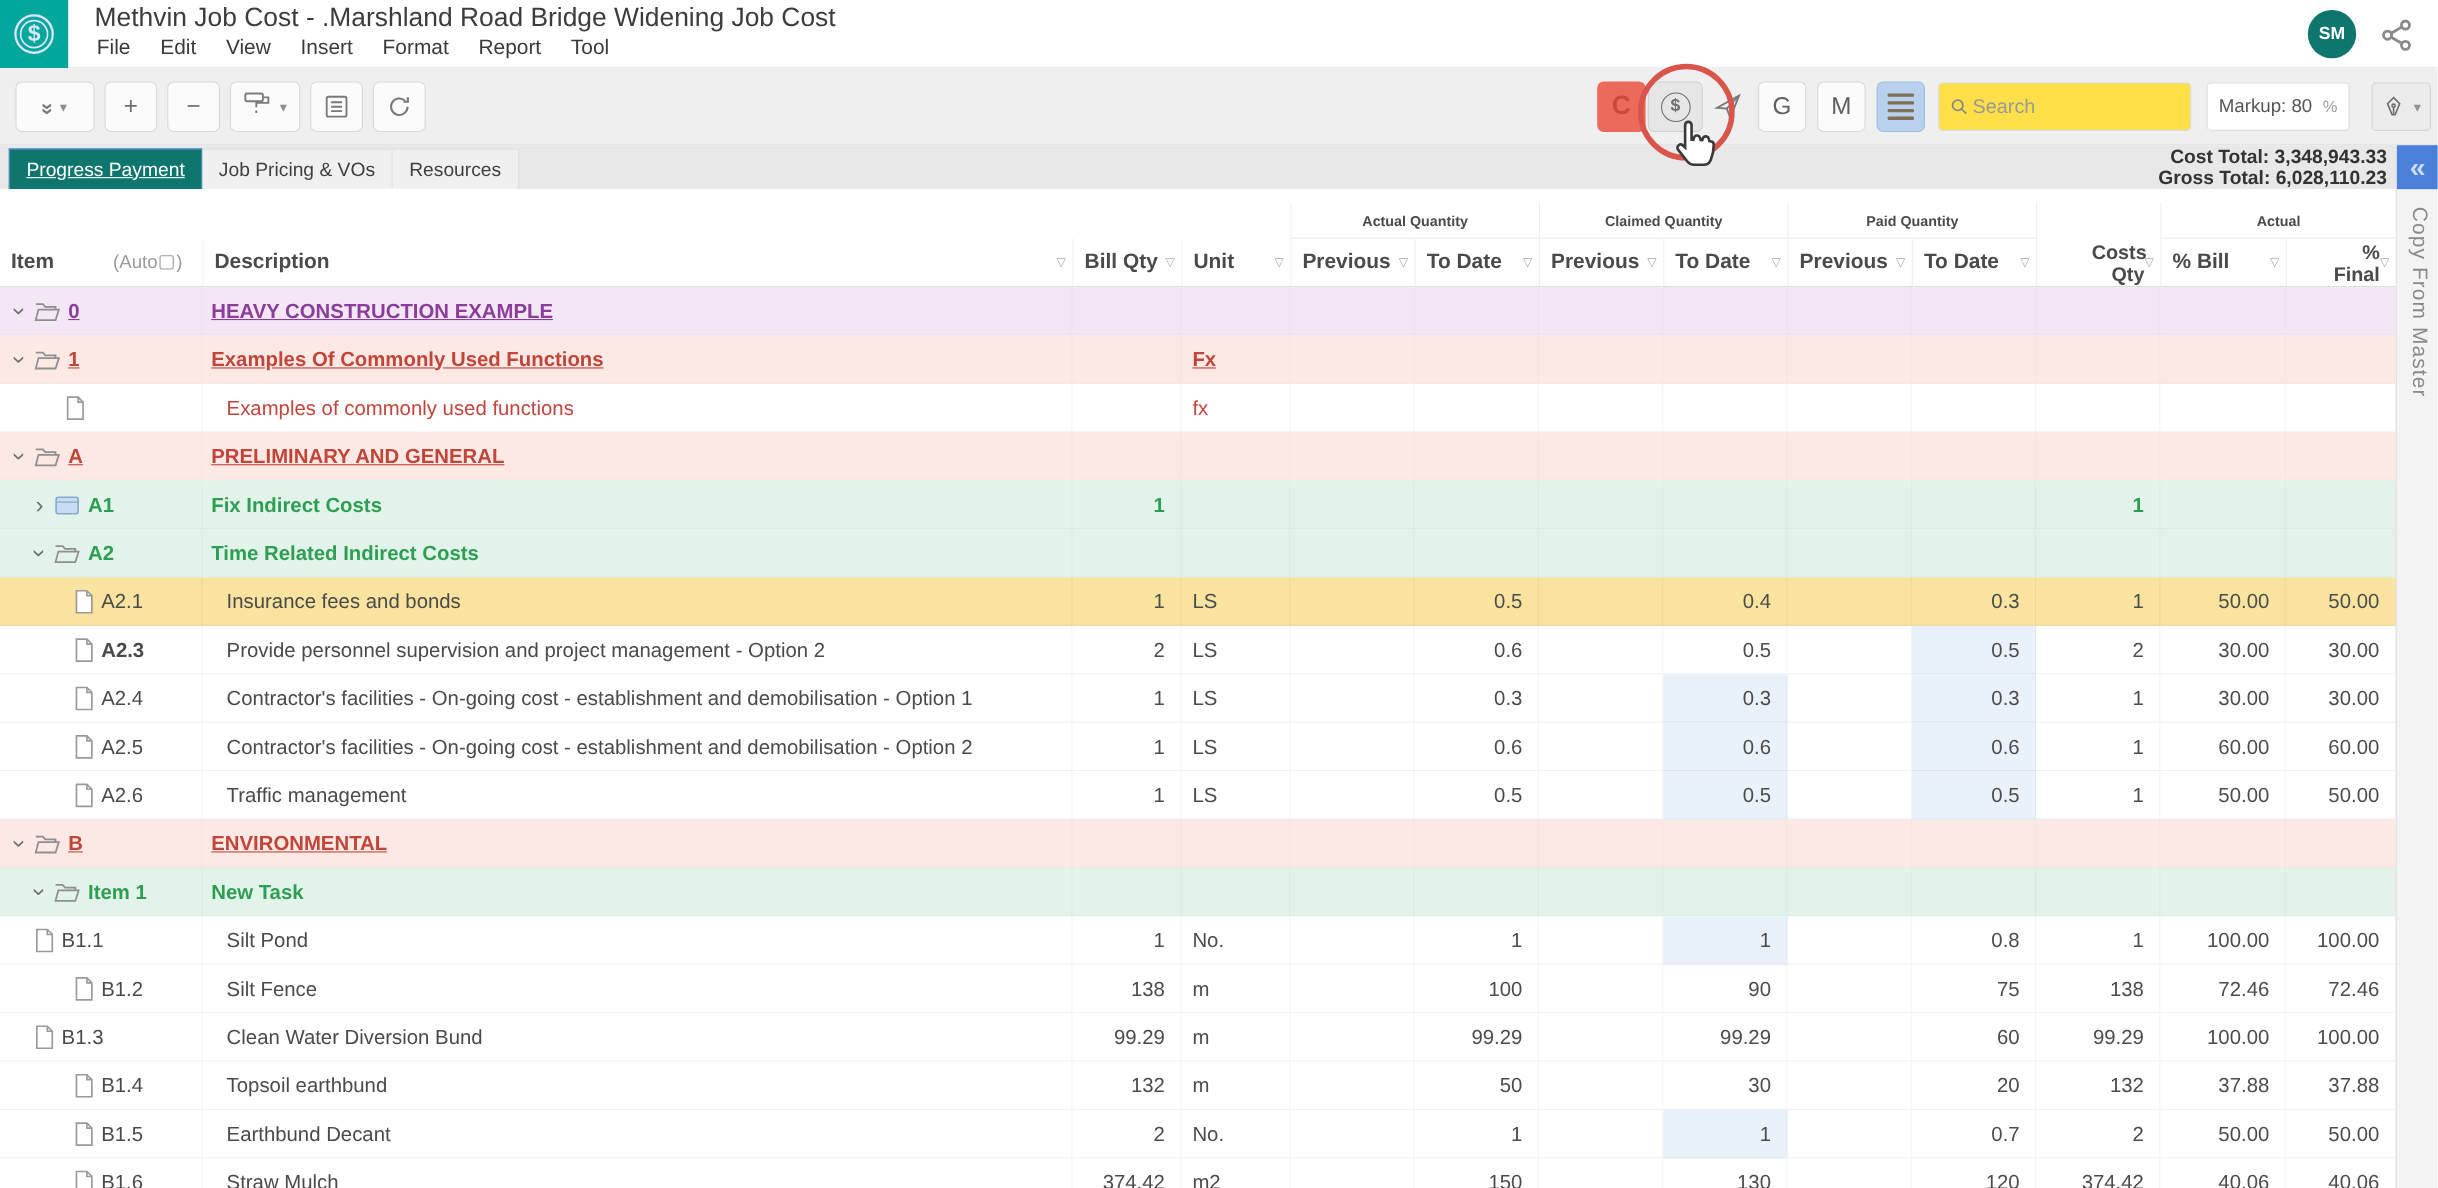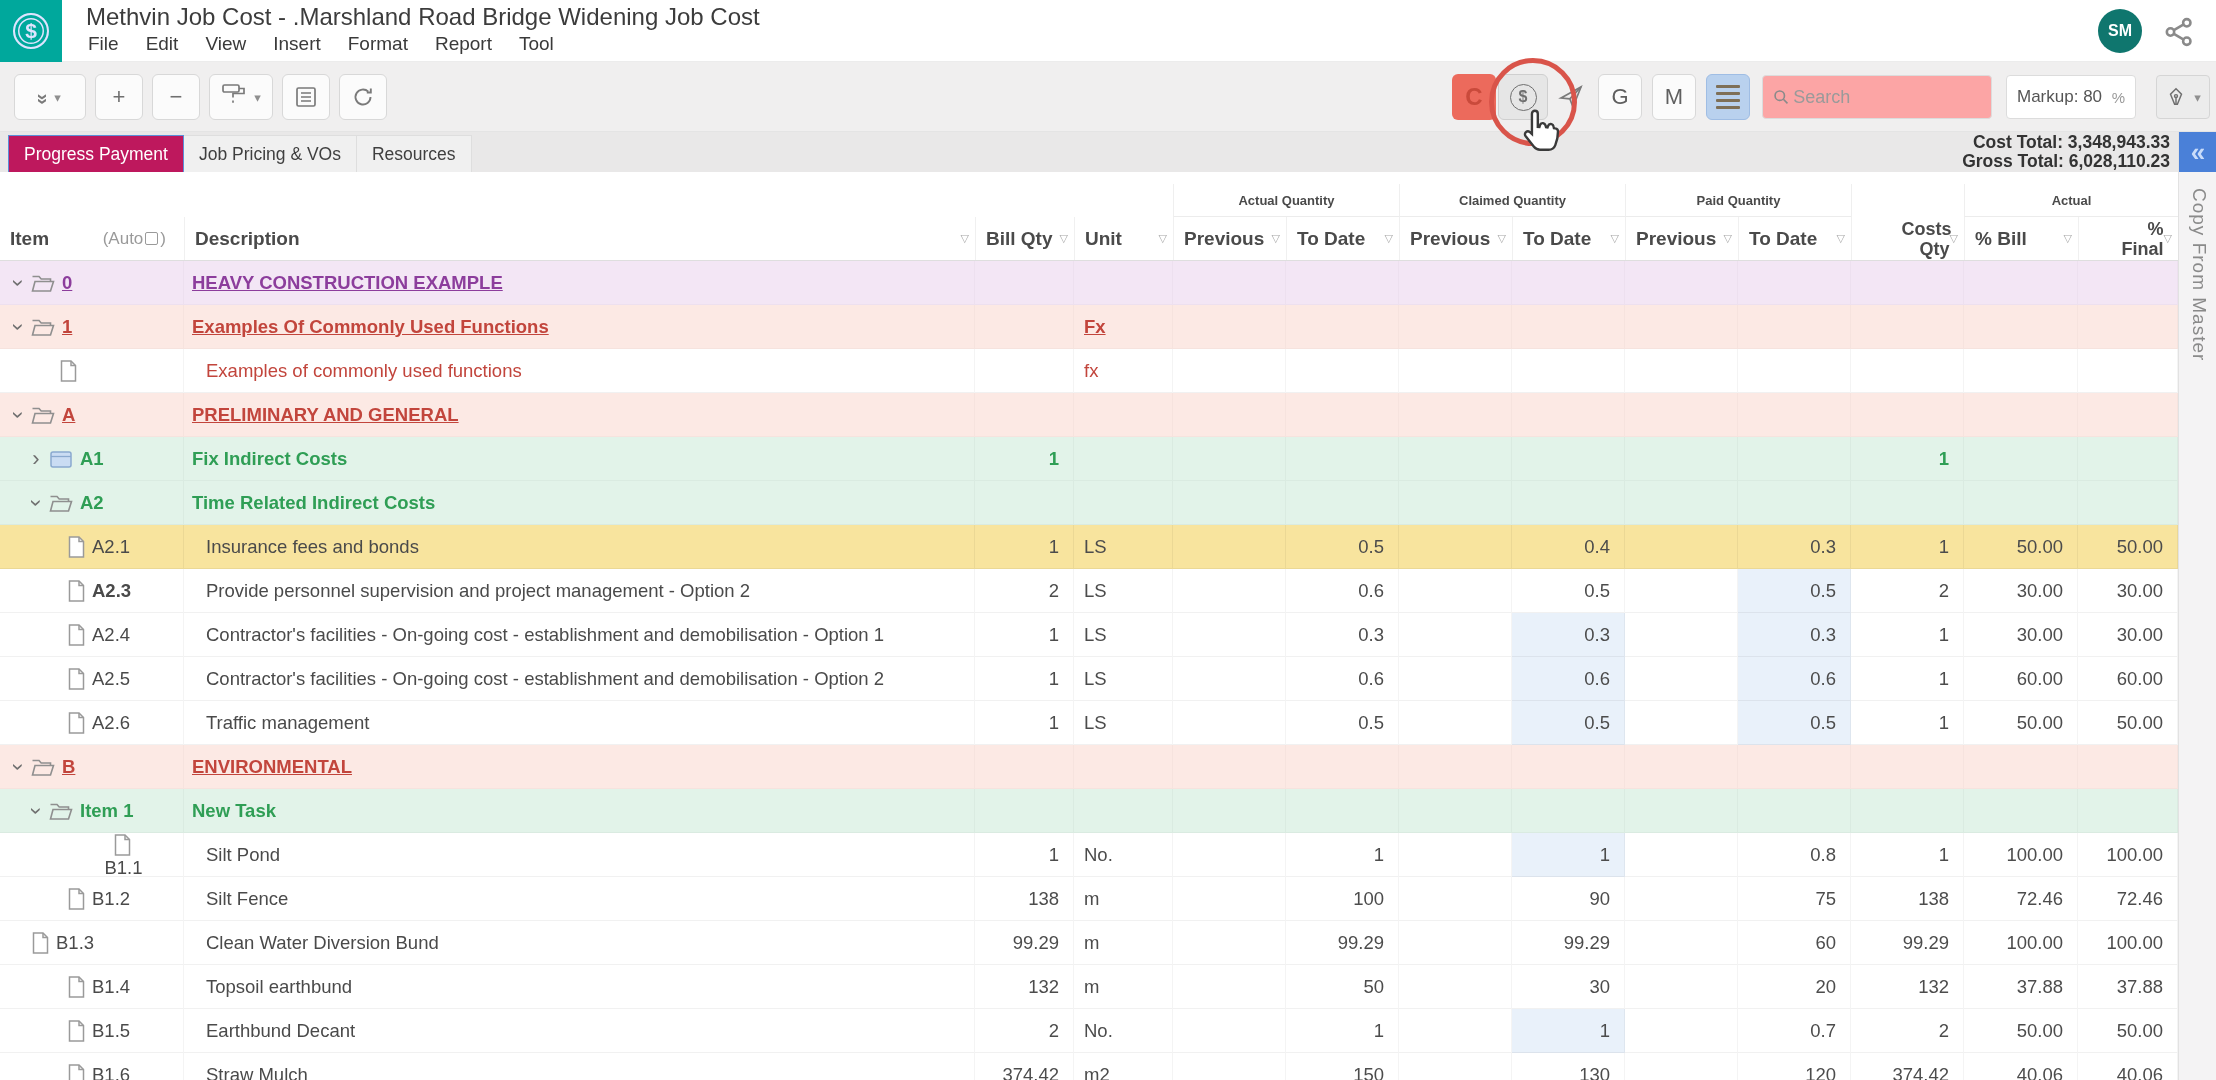--- a/index.html
+++ b/index.html
@@ -24,37 +24,37 @@
   .chev2 { display:inline-block; transform:rotate(90deg); font-size:20px; letter-spacing:-3px; color:#7a7a7a; font-weight:bold; }
   .caret { font-size:13px; color:#8f8f8f; margin-left:7px; }
   .tb-right { position:absolute; left:1452px; top:12px; display:flex; align-items:center; }
   .btn-red { width:44px; height:46px; background:#ec6a5c; border-radius:6px; color:#c94a3b; font-weight:bold; font-size:24px; display:flex; align-items:center; justify-content:center; }
   .btn-dollar { width:50px; height:46px; margin-left:2px; background:#e6e6e6; border:1px solid #cfcfcf; border-radius:6px; display:flex; align-items:center; justify-content:center; }
   .dollar-circle { width:27px; height:27px; border:1.8px solid #6f6f6f; border-radius:50%; color:#6f6f6f; font-size:16px; font-weight:bold; display:flex; align-items:center; justify-content:center; }
   .btn-plain { width:44px; height:46px; margin-left:10px; background:#fbfbfb; border:1px solid #d8d8d8; border-radius:6px; display:flex; align-items:center; justify-content:center; color:#5f5f5f; font-size:22px; }
   .btn-send { width:34px; height:46px; margin-left:6px; background:transparent; border:none; display:flex; align-items:center; justify-content:center; color:#7a7a7a; }
   .btn-blue { width:44px; height:46px; margin-left:10px; background:#b9d1ee; border:1px solid #9fbde4; border-radius:6px; display:flex; flex-direction:column; gap:4px; align-items:center; justify-content:center; }
   .btn-blue i { display:block; width:24px; height:3px; background:#7e6f57; border-radius:1px; }
-  .searchbox { width:230px; height:44px; margin-left:12px; background:#fca5a5; border:1px solid #dcdcdc; border-radius:4px; display:flex; align-items:center; padding:0 10px; gap:4px; }
+  .searchbox { width:230px; height:44px; margin-left:12px; background:#fde047; border:1px solid #dcdcdc; border-radius:4px; display:flex; align-items:center; padding:0 10px; gap:4px; }
   .searchbox input { border:none; outline:none; font-size:18px; color:#444; width:100%; background:transparent; font-family:"Liberation Sans",sans-serif; }
   .searchbox input::placeholder { color:#9a9a9a; }
   .markupbox { width:130px; height:44px; margin-left:14px; background:#fff; border:1px solid #dcdcdc; border-radius:4px; display:flex; align-items:center; justify-content:space-between; padding:0 10px; font-size:17px; color:#555; }
   .markupbox .pct { color:#999; font-size:15px; }
   .pdfbtn { width:54px; height:44px; margin-left:20px; background:#ececec; border:1px solid #d5d5d5; border-radius:4px; display:flex; align-items:center; justify-content:center; color:#6f6f6f; }
 
   
   .anno-circle { position:absolute; left:1489px; top:58px; width:88px; height:88px; border:5px solid #d9544a; border-radius:50%; z-index:50; }
   .anno-cursor { position:absolute; left:1518px; top:106px; z-index:51; }
 
   
   .tabbar { position:absolute; top:132px; left:0; width:2216px; height:40px; background:#e9e8e8; }
   .tabs { position:absolute; left:8px; top:3px; display:flex; }
   .tab { height:37px; padding:0 15px; display:flex; align-items:center; font-size:17.5px; color:#3f3f3f; background:#f0f0f0; border:1px solid #dedede; border-bottom:none; border-left:none; cursor:default; }
   .tab:first-child { border-left:1px solid #dedede; }
-  .tab.active { background:#be185d; color:#fff; border-color:#5c8ed8; }
+  .tab.active { background:#0f766e; color:#fff; border-color:#5c8ed8;text-decoration:underline; }
   .totals { position:absolute; right:46px; top:133px; text-align:right; font-weight:bold; font-size:17.5px; color:#333; line-height:19px; }
 
   
   .sidebar { position:absolute; right:0; top:132px; width:38px; height:948px; background:#f4f3f4; border-left:1px solid #e2e2e2; z-index:20; }
   .collapse-btn { width:38px; height:40px; background:#4a80d8; color:#c9dcfa; font-size:26px; font-weight:bold; display:flex; align-items:center; justify-content:center; }
   .copy-label { writing-mode:vertical-rl; color:#8a8a8a; font-size:19px; margin:16px auto 0 auto; display:block; width:24px; text-align:left; letter-spacing:1px; }
 
   
   .gapstrip { position:absolute; top:172px; left:0; width:2178px; height:12px; background:#fff; }
   .thead { position:absolute; top:184px; left:0; width:2178px; background:#fff; }
@@ -715,21 +715,21 @@
       <div class="cell c-q num"></div>
       <div class="cell c-q num"></div>
       <div class="cell c-q num"></div>
       <div class="cell c-q num"></div>
       <div class="cell c-q num"></div>
       <div class="cell c-final num"></div>
       <div class="cell c-pbill num"></div>
       <div class="cell c-pfinal num"></div>
     </div>
     <div class="row r-white">
-      <div class="cell c-tree" style="padding-left: 64px; flex-direction: column;">
+      <div class="cell c-tree" style="padding-left: 28px;">
         <span class="tree-ic">
           <svg width="20" height="24" viewBox="0 0 20 24">
             <path d="M3.5 2h9.5l4.5 4.5V22h-14V2z" fill="#fff" stroke="#9a9a9a" stroke-width="1.5"></path>
             <path d="M13 2v4.5h4.5" fill="none" stroke="#9a9a9a" stroke-width="1.5"></path>
           </svg>
         </span>
         <span class="tree-id id-plain">B1.1</span>
       </div>
       <div class="cell c-desc" style="padding-left: 22px;">
         <span class="d-plain">Silt Pond</span>

